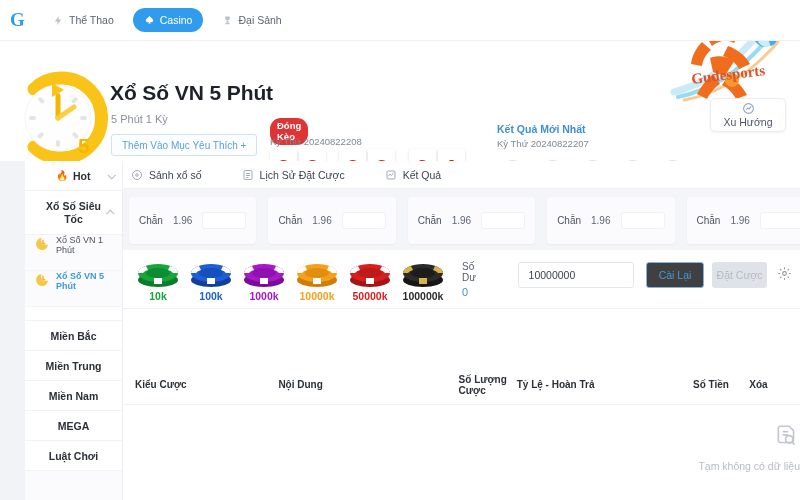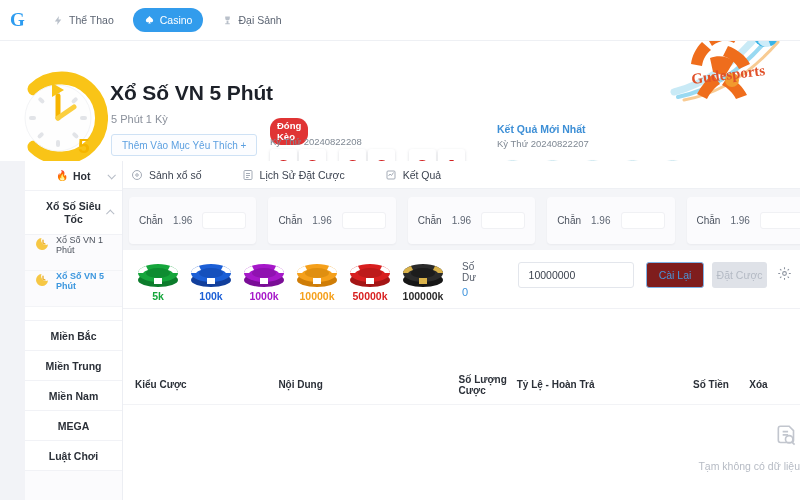--- a/index.html
+++ b/index.html
@@ -182,21 +182,21 @@
   .bal-lbl { font-size: 10px; color: #555d6a; }
   .bal-val { font-size: 11px; color: #3d93dc; margin-top: 3px; }
   .amt-input {
     margin-left: 30px; margin-top: 4px; width: 130px; height: 26px;
     border: 1px solid #e3e6ec; border-radius: 3px; background: #fff;
     display: flex; align-items: center; padding-left: 10px;
     font-size: 10.5px; color: #3b424e;
   }
   .btn-reset {
     margin-left: 12px; margin-top: 4px; width: 66px; height: 26px;
-    border: 1px solid #7eb3e6; border-radius: 3px; background: #7f1d1d; color: #4a95d8;
+    border: 1px solid #7eb3e6; border-radius: 3px; background: #404040; color: #4a95d8;
     font-size: 10.5px; display: flex; align-items: center; justify-content: center;
   }
   .btn-place {
     margin-left: 8px; margin-top: 4px; width: 62px; height: 26px;
     border-radius: 3px; background: #dfe2e8; color: #b4bac4;
     font-size: 10.5px; display: flex; align-items: center; justify-content: center;
   }
   .gear { margin-left: 10px; margin-top: 8px; color: #8c939f; }
 
   
@@ -337,20 +337,29 @@
       </g>
       <circle cx="66" cy="84" r="7" fill="#f29a2e"></circle>
       <rect x="81" y="12" width="15" height="10" rx="2" fill="#e0342e"></rect>
       <text x="97" y="22" font-size="12" font-weight="700" fill="#2b3038" font-family="Liberation Sans, sans-serif">U</text>
       <g>
         <text x="26" y="88" font-size="15" font-weight="700" fill="#e0512a" font-family="Liberation Serif, serif" transform="rotate(-7 26 88)">Gudesports</text>
       </g>
     </svg>
   </div>
 
+  <div class="trend-btn">
+    <span class="ticon">
+      <svg viewBox="0 0 24 24" width="13" height="13" fill="none" stroke="#8fa6bd" stroke-width="2">
+          <circle cx="12" cy="12" r="9"></circle>
+          <path d="M8 14l3-3 2 2 4-5"></path>
+        </svg>
+    </span>
+    <span class="tlabel">Xu Hướng</span>
+  </div>
 
   <div class="sidebar">
 
     <div class="sb-group">
       <span class="fire">🔥</span>
       <span class="gtxt">Hot</span>
       <span class="chev"></span>
     </div>
 
     <div class="sb-group tall">
@@ -466,21 +475,21 @@
 
         <div class="chip-col">
           <svg viewBox="0 0 44 30" width="44" height="30">
             <ellipse cx="22" cy="22" rx="20" ry="7" fill="#0c7c2c"></ellipse>
             <ellipse cx="22" cy="15" rx="20" ry="9" fill="#16a63c"></ellipse>
             <ellipse cx="22" cy="15" rx="12" ry="5" fill="#0e8c31"></ellipse>
             <path d="M2 15a20 9 0 0 1 8-7l2 4a14 6 0 0 0-5 3z" fill="#fff"></path>
             <path d="M42 15a20 9 0 0 0-8-7l-2 4a14 6 0 0 1 5 3z" fill="#fff"></path>
             <rect x="18" y="20" width="8" height="6" fill="#fff"></rect>
           </svg>
-          <span class="chip-lbl" style="color:#16a63c">5k</span>
+          <span class="chip-lbl" style="color:#16a63c">10k</span>
         </div>
 
         <div class="chip-col">
           <svg viewBox="0 0 44 30" width="44" height="30">
             <ellipse cx="22" cy="22" rx="20" ry="7" fill="#123f9c"></ellipse>
             <ellipse cx="22" cy="15" rx="20" ry="9" fill="#1c5fd6"></ellipse>
             <ellipse cx="22" cy="15" rx="12" ry="5" fill="#1550bd"></ellipse>
             <path d="M2 15a20 9 0 0 1 8-7l2 4a14 6 0 0 0-5 3z" fill="#fff"></path>
             <path d="M42 15a20 9 0 0 0-8-7l-2 4a14 6 0 0 1 5 3z" fill="#fff"></path>
             <rect x="18" y="20" width="8" height="6" fill="#fff"></rect>

